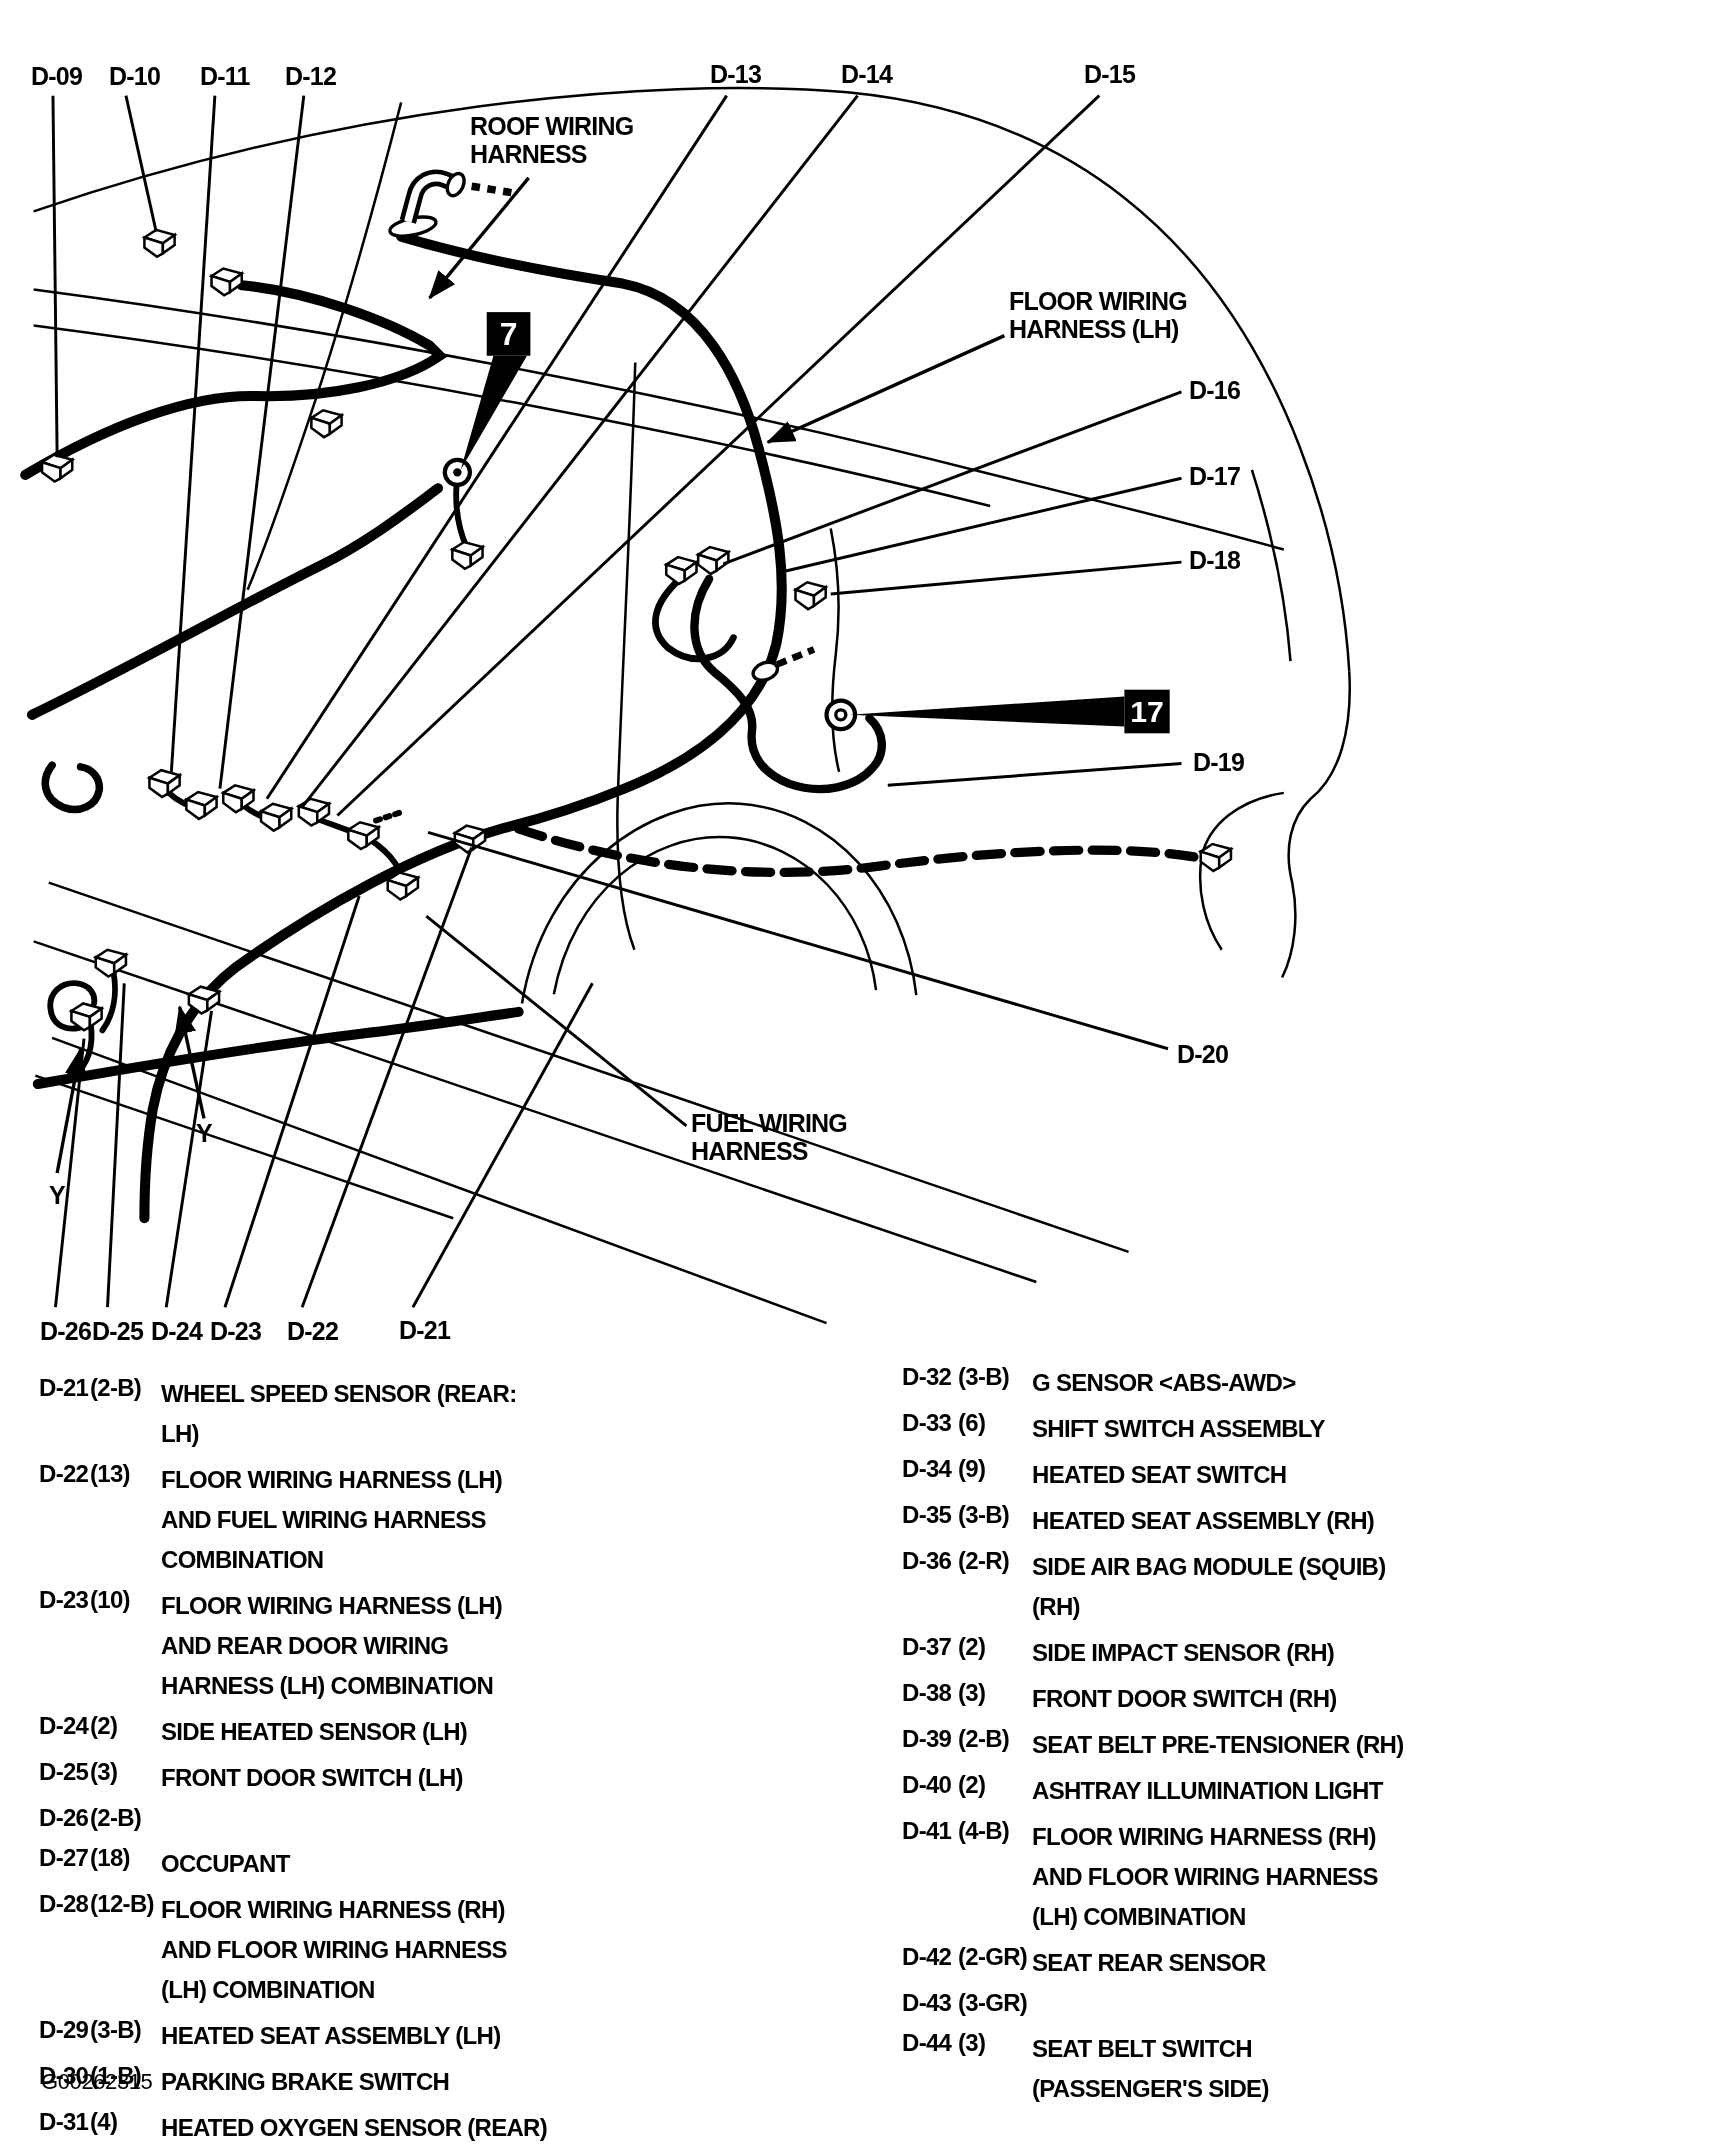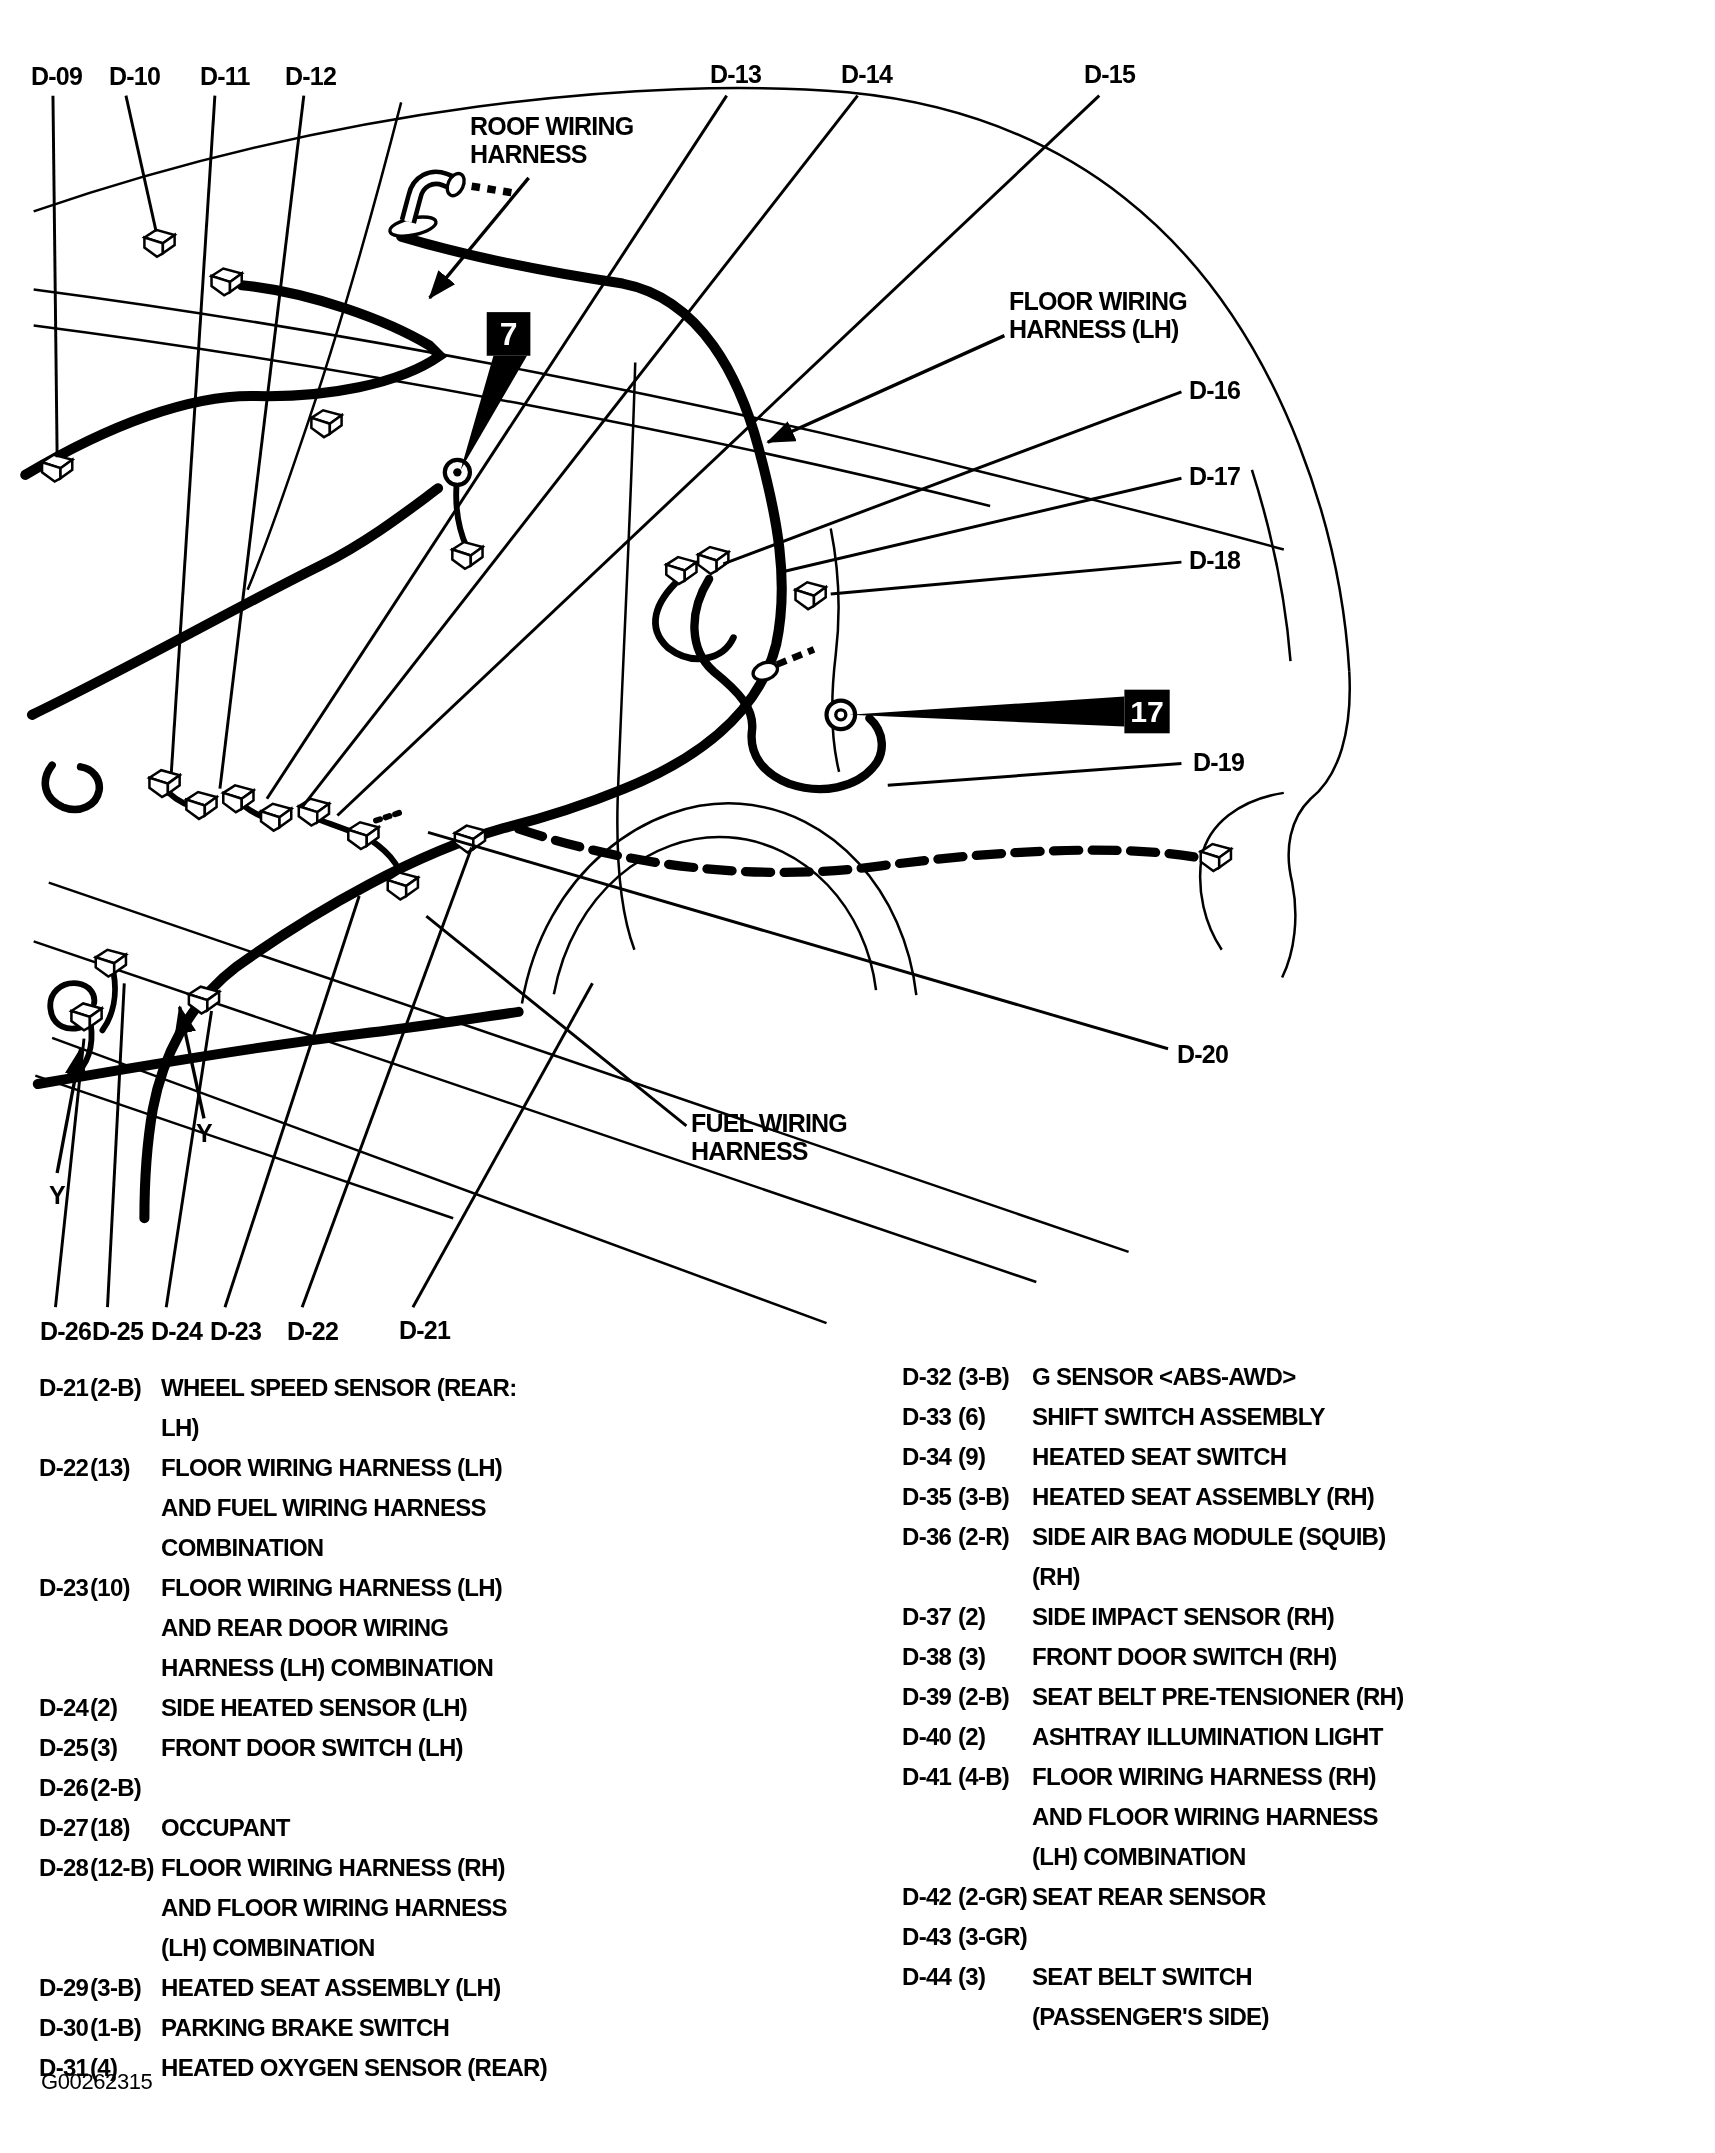--- a/index.html
+++ b/index.html
@@ -4,21 +4,21 @@
 <style>
   html,body{margin:0;padding:0;background:#fff;}
   body{width:1716px;height:2153px;font-family:"Liberation Sans",sans-serif;color:#000;}
   #stage{position:relative;width:1716px;height:2153px;background:#fff;overflow:hidden;}
   svg{position:absolute;left:0;top:0;}
   .lbl{position:absolute;font-size:25px;font-weight:700;letter-spacing:-0.8px;white-space:pre-line;line-height:28px;}
   .legend-col{position:absolute;}
   .lrow{display:grid;font-size:24px;font-weight:600;letter-spacing:-0.7px;line-height:40px;}
   .col-left .lrow{grid-template-columns:51px 71px auto;width:839px;}
   .col-right .lrow{grid-template-columns:56px 74px auto;width:806px;}
-  .ldesc{white-space:pre-line;}
+  .ldesc{white-space:pre-line;margin-top:6px;}
   .figcode{position:absolute;left:25px;top:2069px;font-size:22px;font-weight:400;letter-spacing:-0.4px;margin-left:16px;}
 </style>
 </head>
 <body>
 
 <div id="stage">
 
   <svg width="1716" height="1376" viewBox="0 0 2045 1640">
     <defs>
       <marker id="ah" markerUnits="userSpaceOnUse" markerWidth="36" markerHeight="28" refX="32" refY="13" orient="auto">

